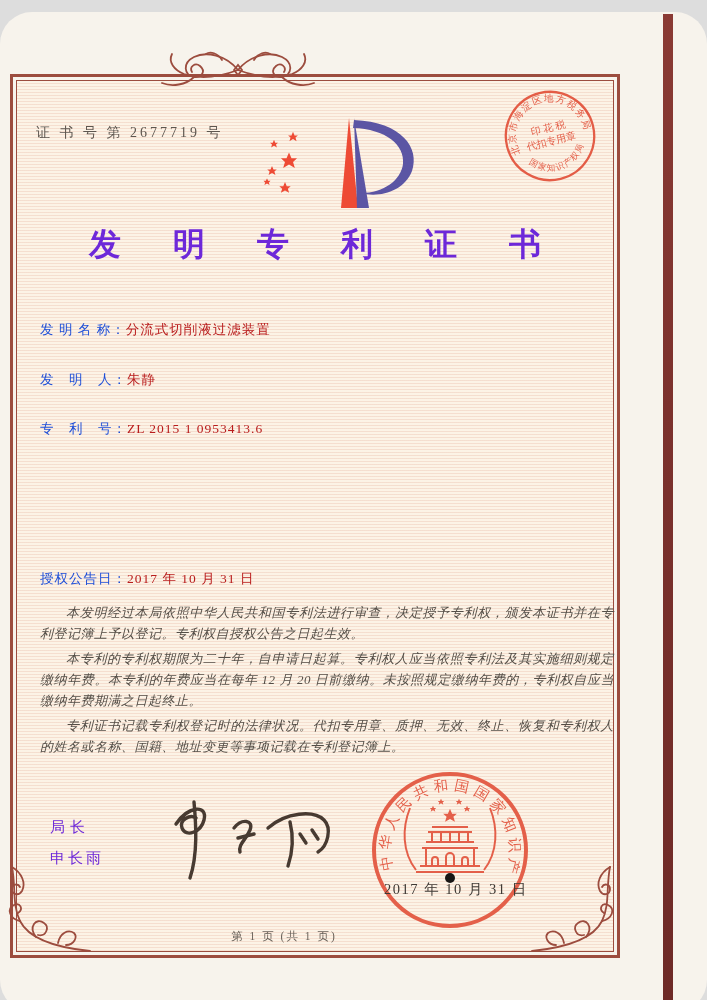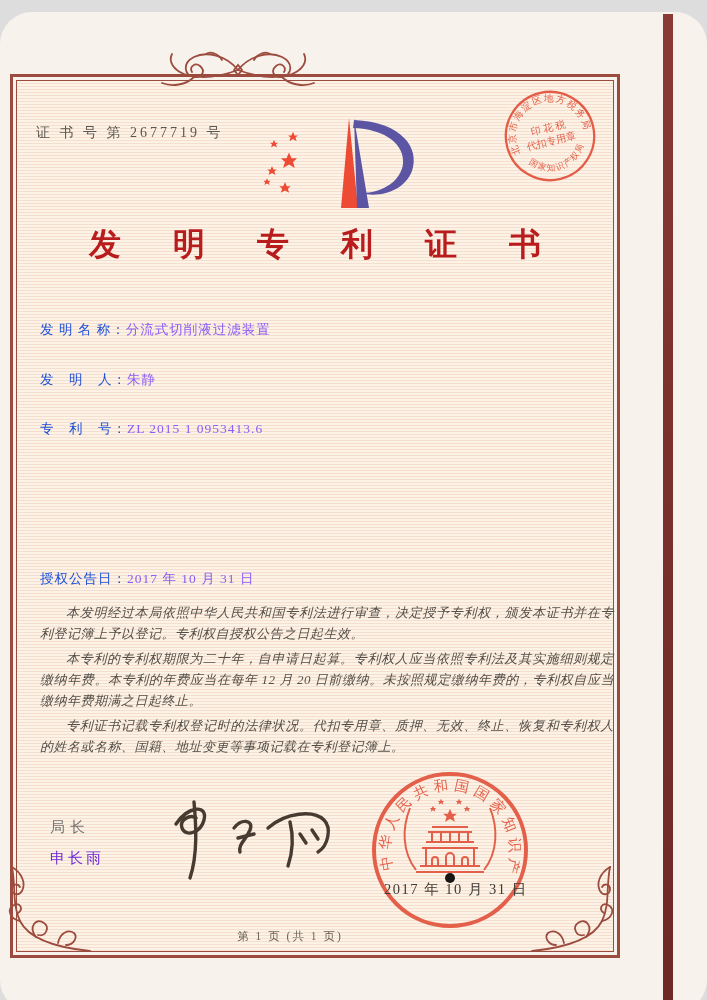--- a/index.html
+++ b/index.html
@@ -20,50 +20,50 @@
     border:3px solid var(--border_frame);}
   .frame-inner{position:absolute;inset:3px;border:1px solid var(--border_frame);
     background-color:var(--guilloche_bg);
     background-image:repeating-linear-gradient(0deg,rgba(216,140,116,.20) 0 1px,rgba(255,255,255,0) 1px 3px);}
 
   .orn{position:absolute;}
   .orn path{stroke:var(--border_frame);fill:none;stroke-width:1.8;stroke-linecap:round;}
 
   .cert-no{position:absolute;left:36px;top:112px;font-size:14px;letter-spacing:3px;color:#5d564f;}
   .page-title{position:absolute;left:10px;top:211px;width:610px;text-align:center;
-    font-size:32px;font-weight:700;letter-spacing:22px;padding-left:22px;color:#b91c1c;}
+    font-size:32px;font-weight:700;letter-spacing:22px;padding-left:22px;color:#6d28d9;}
 
   .field-row{position:absolute;left:40px;font-size:13.5px;color:var(--text_ink);letter-spacing:1px;white-space:nowrap;}
   .field-label{color:#1d4ed8;}
-  .field-value{color:#8b5cf6;}
+  .field-value{color:#b91c1c;}
 
   .paragraphs{position:absolute;left:40px;top:590px;width:574px;font-size:13px;
     line-height:21px;color:#544e47;text-align:justify;letter-spacing:.5px;}
   .paragraphs p{text-indent:2em;margin:0 0 4px 0;font-style:italic;}
 
-  .signer-title{position:absolute;left:50px;top:806px;font-size:15px;letter-spacing:5px;color:#737373;}
+  .signer-title{position:absolute;left:50px;top:806px;font-size:15px;letter-spacing:5px;color:#6d28d9;}
   .signer-name{position:absolute;left:50px;top:837px;font-size:15px;letter-spacing:3px;color:#6d28d9;}
 
   .signature{position:absolute;left:142px;top:782px;}
   .signature path{stroke:var(--signature_ink);fill:none;stroke-width:3.4;stroke-linecap:round;stroke-linejoin:round;}
 
   .logo{position:absolute;left:250px;top:96px;}
   .logo .red{fill:var(--logo_red);}
   .logo .blue{fill:var(--logo_blue);}
 
   .tax-seal{position:absolute;left:502px;top:76px;transform:rotate(-14deg);opacity:.92;}
   .seal-stroke{stroke:var(--seal_red);fill:none;}
   .seal-fill{fill:var(--seal_red);}
   .seal-text{fill:var(--seal_red);font-family:"Liberation Serif","DejaVu Serif",serif;}
 
   .main-seal{position:absolute;left:370px;top:758px;opacity:.90;}
   .emblem path,.emblem line{stroke:var(--seal_red);fill:none;stroke-width:2;}
 
   .issue-date{position:absolute;left:384px;top:868px;font-size:14.5px;letter-spacing:1.5px;color:#3f3a35;z-index:5;}
-  .page-footer{position:absolute;left:90px;top:917px;width:400px;text-align:center;
+  .page-footer{position:absolute;left:84px;top:917px;width:400px;text-align:center;
     font-size:11.5px;letter-spacing:2px;color:#6a625a;}
 </style>
 </head>
 <body>
 
 <svg width="0" height="0" style="position:absolute" aria-hidden="true">
   <defs>
     <symbol id="star5" viewBox="-10 -10 20 20">
       <polygon points="0,-10 2.94,-3.09 9.51,-3.09 4.76,1.18 6.88,8.09 0,4 -6.88,8.09 -4.76,1.18 -9.51,-3.09 -2.94,-3.09"></polygon>
     </symbol>

